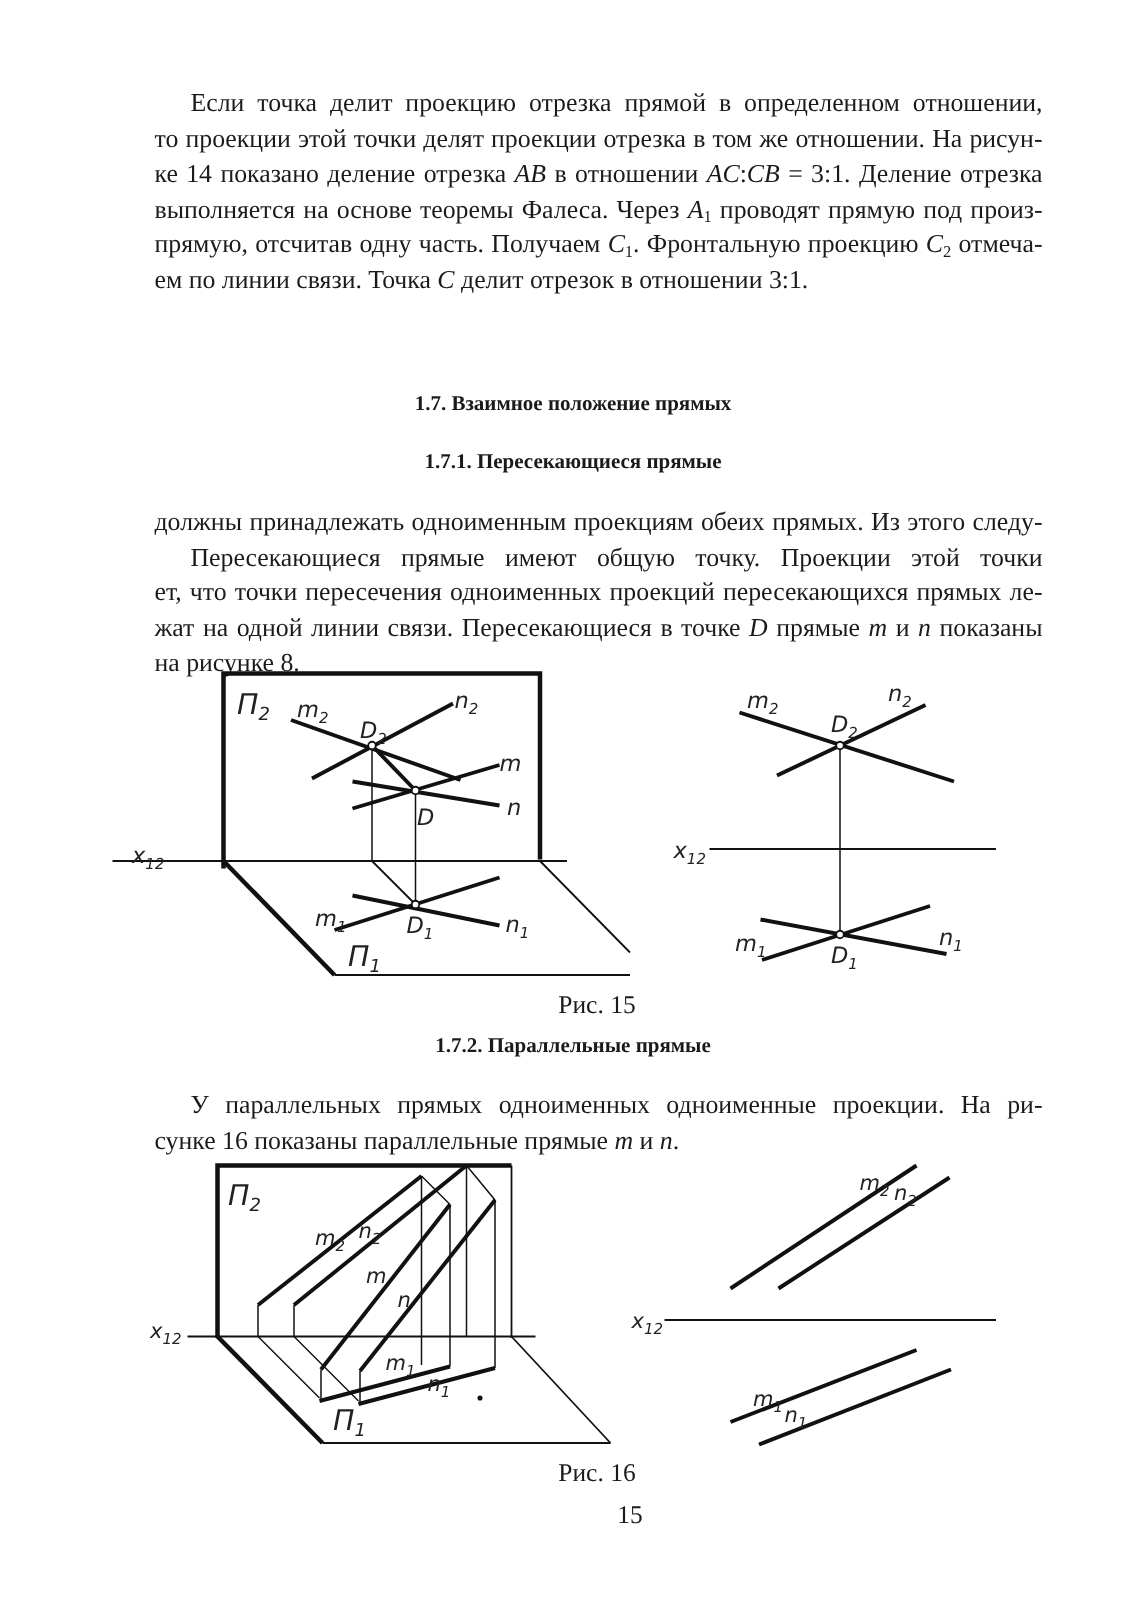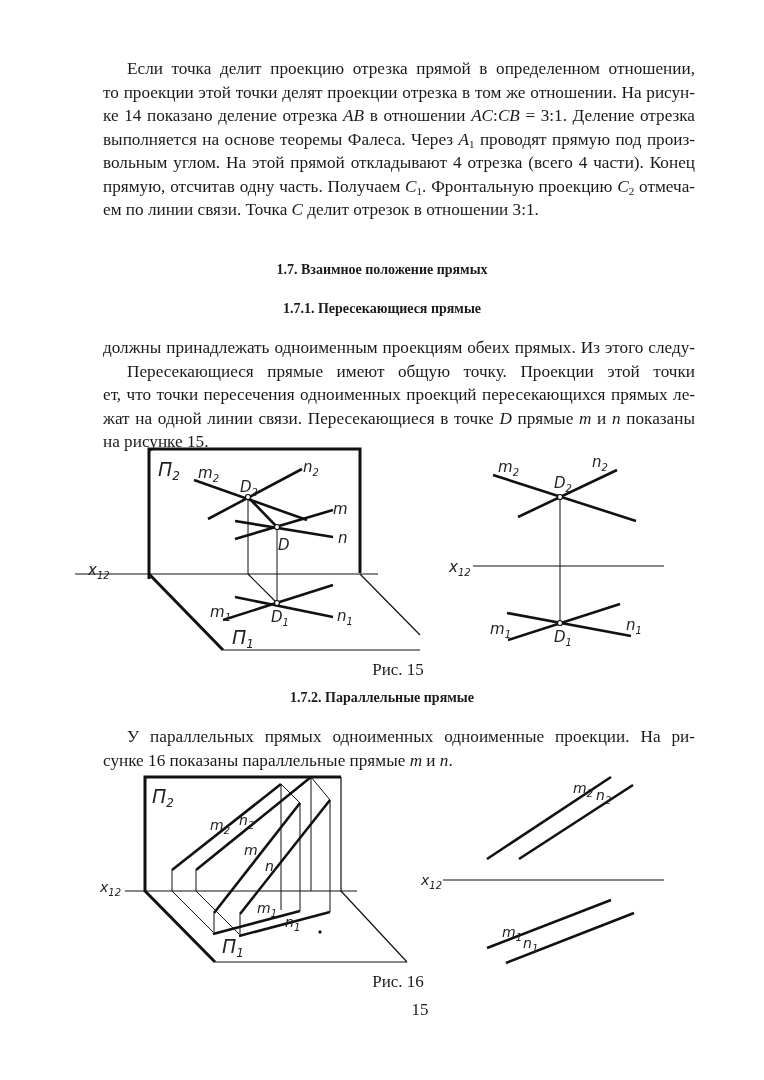--- a/index.html
+++ b/index.html
@@ -21,34 +21,33 @@
 </head>
 <body>
 
 <div class="page">
 
   <div class="para" style="top:57px;">
     <span class="line indent">Если точка делит проекцию отрезка прямой в определенном отношении,</span>
     <span class="line">то проекции этой точки делят проекции отрезка в том же отношении. На рисун-</span>
     <span class="line">ке 14 показано деление отрезка <i>AB</i> в отношении <i>AC</i>:<i>CB</i> = 3:1. Деление отрезка</span>
     <span class="line">выполняется на основе теоремы Фалеса. Через <i>A</i><sub>1</sub> проводят прямую под произ-</span>
-    <span class="line">вольным углом. На этой прямой откладывают 4 отрезка (всего 4 части). Конец</span>
     <span class="line">прямую, отсчитав одну часть. Получаем <i>C</i><sub>1</sub>. Фронтальную проекцию <i>C</i><sub>2</sub> отмеча-</span>
     <span class="line last">ем по линии связи. Точка <i>C</i> делит отрезок в отношении 3:1.</span>
   </div>
 
   <h2 class="h" style="top:262px;">1.7. Взаимное положение прямых</h2>
   <h3 class="h" style="top:301px;">1.7.1. Пересекающиеся прямые</h3>
 
   <div class="para" style="top:336px;">
     <span class="line">должны принадлежать одноименным проекциям обеих прямых. Из этого следу-</span>
     <span class="line indent">Пересекающиеся прямые имеют общую точку. Проекции этой точки</span>
     <span class="line">ет, что точки пересечения одноименных проекций пересекающихся прямых ле-</span>
     <span class="line">жат на одной линии связи. Пересекающиеся в точке <i>D</i> прямые <i>m</i> и <i>n</i> показаны</span>
-    <span class="line last">на рисунке 15.</span>
+    <span class="line last">на рисунке 8.</span>
   </div>
 
   <svg style="left:0;top:0;" width="764" height="1080">
     <g stroke="#111" fill="none">
 
       <polyline points="149,579 149,449 360,449 360,573" stroke-width="3"></polyline>
 
       <line x1="75" y1="574" x2="378" y2="574" stroke-width="1.2"></line>
 
       <line x1="149" y1="574" x2="223" y2="650" stroke-width="3"></line>

